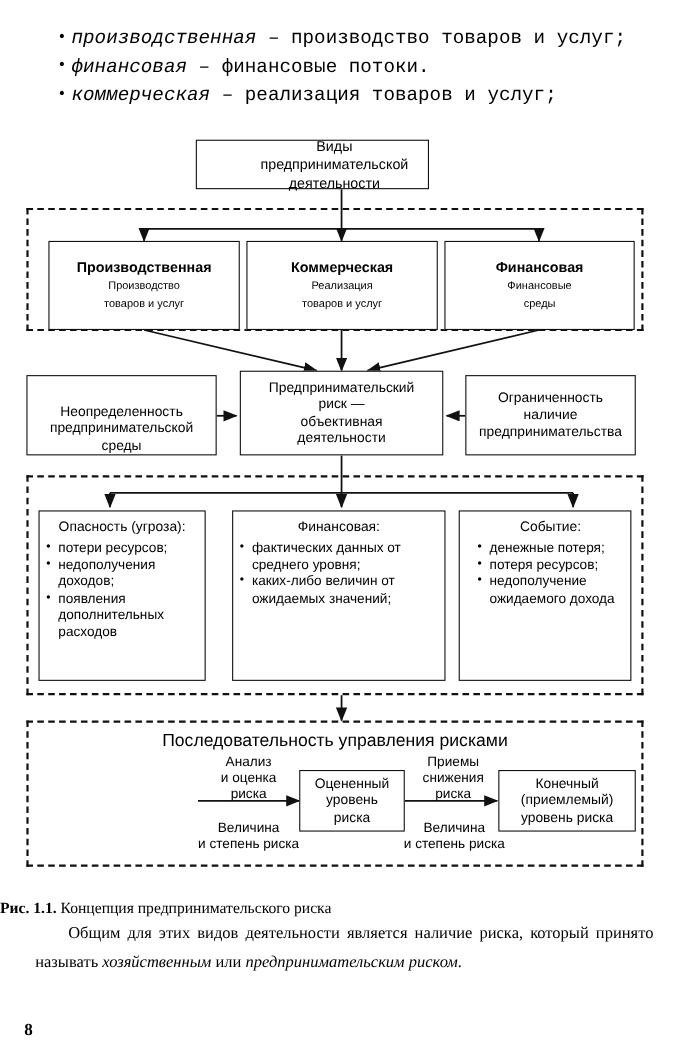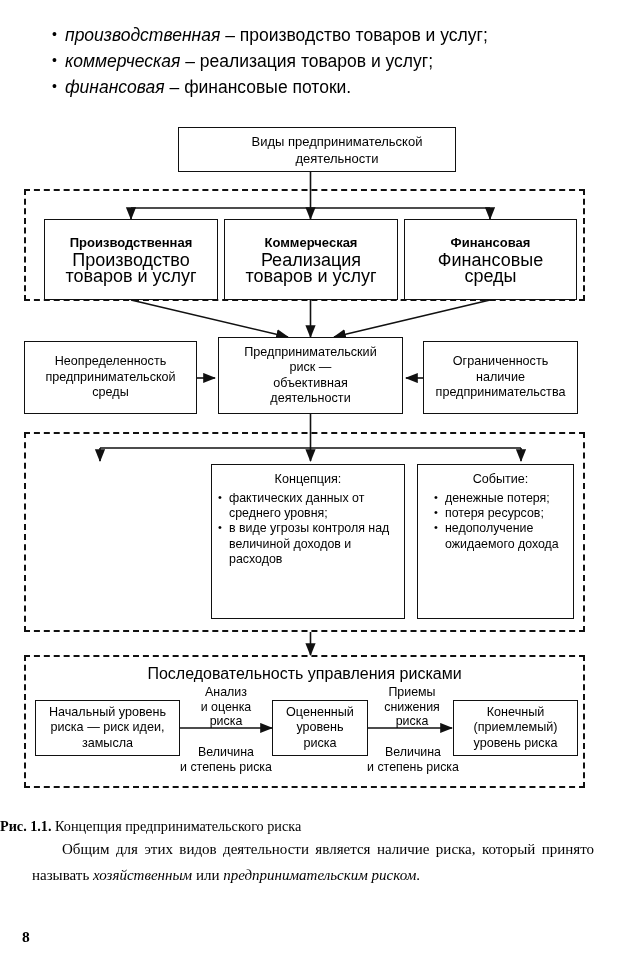--- a/index.html
+++ b/index.html
@@ -17,21 +17,21 @@
   }
 
   
   .intro-list {
     position: absolute;
     left: 52px;
     top: 22px;
     width: 540px;
   }
   .intro-item {
-    font-family: Liberation Sans, sans-serif;
+    font-family: Liberation Mono, monospace;
     font-size: 17.5px;
     line-height: 25px;
     white-space: nowrap;
   }
   .intro-item .dot {
     display: inline-block;
     width: 13px;
     font-size: 14px;
     vertical-align: 2px;
   }
@@ -75,21 +75,21 @@
     text-align: center;
     line-height: 15.5px;
     font-size: 12.6px;
   }
   .nbox .hd {
     font-weight: bold;
     font-size: 13px;
     margin-bottom: 3px;
   }
   .nbox .sub {
-    font-size: 18px;
+    font-size: 10px;
   }
 
   
   #box-title {
     font-size: 13px;
     line-height: 17px;
   }
 
   
   .aspect {
@@ -178,24 +178,24 @@
   }
 </style>
 </head>
 <body>
 
 <div class="intro-list">
   <div class="intro-item">
     <span class="dot">•</span><span class="it">производственная</span><span> – производство товаров и услуг;</span>
   </div>
   <div class="intro-item">
+    <span class="dot">•</span><span class="it">финансовая</span><span> – финансовые потоки.</span>
+  </div>
+  <div class="intro-item">
     <span class="dot">•</span><span class="it">коммерческая</span><span> – реализация товаров и услуг;</span>
-  </div>
-  <div class="intro-item">
-    <span class="dot">•</span><span class="it">финансовая</span><span> – финансовые потоки.</span>
   </div>
 </div>
 
 <div class="figure">
 
   <svg class="wires" viewBox="0 0 624 954">
     <defs>
       <marker id="ah" markerWidth="9" markerHeight="9" refX="7.4" refY="3.2" orient="auto">
         <path d="M0,0 L8,3.2 L0,6.4 z" fill="#111"></path>
       </marker>
@@ -220,21 +220,21 @@
     <path d="M100,448 L100,461" stroke="#111" stroke-width="1.6" fill="none" marker-end="url(#ah)"></path>
     <path d="M310.5,448 L310.5,461" stroke="#111" stroke-width="1.6" fill="none" marker-end="url(#ah)"></path>
     <path d="M521,448 L521,461" stroke="#111" stroke-width="1.6" fill="none" marker-end="url(#ah)"></path>
 
     <path d="M310.5,632 L310.5,655" stroke="#111" stroke-width="1.6" fill="none" marker-end="url(#ah)"></path>
 
     <path d="M180,728 L272,728" stroke="#111" stroke-width="1.6" fill="none" marker-end="url(#ah)"></path>
     <path d="M368,728 L452,728" stroke="#111" stroke-width="1.6" fill="none" marker-end="url(#ah)"></path>
   </svg>
 
-  <div class="nbox" id="box-title" style="left:178px; top:127px; width:278px; height:45px;padding-left:40px;">
+  <div class="nbox" id="box-title" style="left:178px; top:127px; width:212px; height:45px;padding-left:40px;">
     <span>Виды предпринимательской деятельности</span>
   </div>
 
   <div class="dash-region" style="left:24px; top:189px; width:561px; height:112px;"></div>
 
   <div class="nbox" style="left:44px; top:219px; width:174px; height:81px;">
     <span class="hd">Производственная</span>
     <span class="sub" style="white-space:pre-line">Производство
 товаров и услуг</span>
   </div>
@@ -242,66 +242,69 @@
     <span class="hd">Коммерческая</span>
     <span class="sub" style="white-space:pre-line">Реализация
 товаров и услуг</span>
   </div>
   <div class="nbox" style="left:404px; top:219px; width:173px; height:81px;">
     <span class="hd">Финансовая</span>
     <span class="sub" style="white-space:pre-line">Финансовые
 среды</span>
   </div>
 
-  <div class="nbox" style="left:24px; top:341px; width:173px; height:73px;">
+  <div class="nbox" style="left:24px; top:341px; width:173px; height:73px;justify-content:flex-end;">
     <span style="white-space:pre-line">Неопределенность
 предпринимательской
 среды</span>
   </div>
   <div class="nbox" style="left:218px; top:337px; width:185px; height:77px;">
     <span style="white-space:pre-line">Предпринимательский
 риск —
 объективная
 деятельности</span>
   </div>
   <div class="nbox" style="left:423px; top:341px; width:155px; height:73px;">
     <span style="white-space:pre-line">Ограниченность
 наличие
 предпринимательства</span>
   </div>
 
   <div class="dash-region" style="left:24px; top:432px; width:561px; height:200px;"></div>
 
+  <div class="aspect" style="left:35px; top:464px; width:152px; height:155px;">
+    <div class="ttl">Опасность (угроза):</div>
+    <ul>
+      <li>потери ресурсов;</li>
+      <li>недополучения доходов;</li>
+      <li>появления дополнительных расходов</li>
+    </ul>
+  </div>
 
   <div class="aspect" style="left:211px; top:464px; width:194px; height:155px;">
-    <div class="ttl">Концепция:</div>
+    <div class="ttl">Финансовая:</div>
     <ul>
       <li>фактических данных от среднего уровня;</li>
-      <li>в виде угрозы контроля над величиной доходов и расходов</li>
+      <li>каких-либо величин от ожидаемых значений;</li>
     </ul>
   </div>
 
   <div class="aspect" style="left:417px; top:464px; width:157px; height:155px;padding-left:16px;">
     <div class="ttl">Событие:</div>
     <ul>
       <li>денежные потеря;</li>
       <li>потеря ресурсов;</li>
       <li>недополучение ожидаемого дохода</li>
     </ul>
   </div>
 
   <div class="dash-region" style="left:24px; top:655px; width:561px; height:133px;">
     <div id="seq-heading" style="top:8px;">Последовательность управления рисками</div>
   </div>
 
-  <div class="nbox" style="left:35px; top:700px; width:145px; height:56px;">
-    <span style="white-space:pre-line">Начальный уровень
-риска — риск идеи,
-замысла</span>
-  </div>
   <div class="nbox" style="left:272px; top:700px; width:96px; height:56px;">
     <span style="white-space:pre-line">Оцененный
 уровень
 риска</span>
   </div>
   <div class="nbox" style="left:453px; top:700px; width:125px; height:56px;">
     <span style="white-space:pre-line">Конечный
 (приемлемый)
 уровень риска</span>
   </div>

